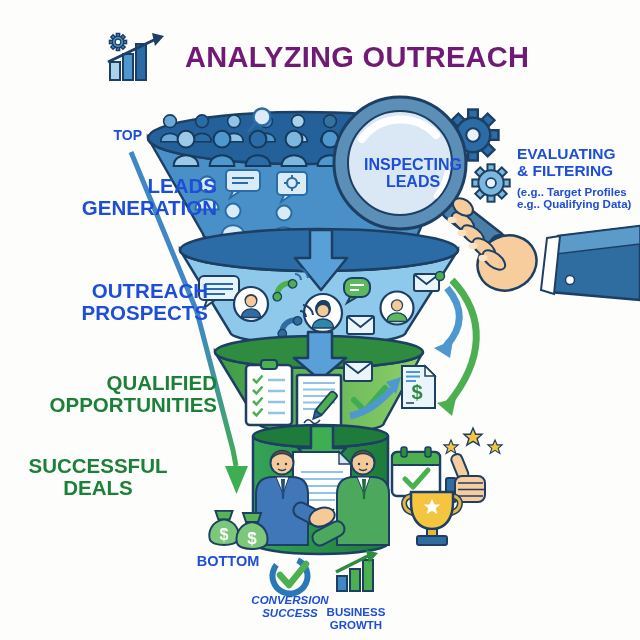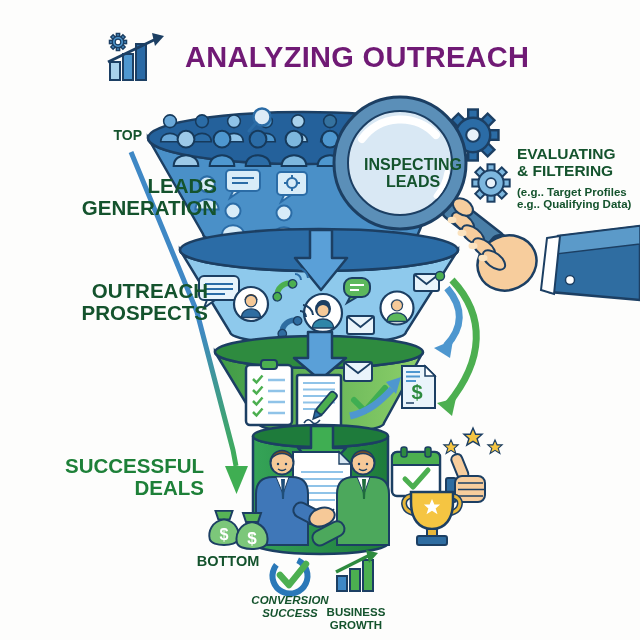--- a/index.html
+++ b/index.html
@@ -1,27 +1,27 @@
 <!DOCTYPE html>
 <html><head>
 <meta charset="utf-8">
 <style>
   html,body{margin:0;padding:0;background:#ffffff;}
   #stage{position:relative;width:640px;height:640px;background:#fdfdfc;overflow:hidden;
          font-family:"Liberation Sans",sans-serif;}
   svg{position:absolute;left:0;top:0;}
-  .lbl{position:absolute;font-weight:800;white-space:pre-line;color:#14532d;}
+  .lbl{position:absolute;font-weight:800;white-space:pre-line;color:#1d4ed8;}
   .lbl.green{color:#1d8038;}
   .title{position:absolute;left:177px;top:41px;width:380px;font-size:29px;font-weight:800;
          letter-spacing:.3px;color:#701a75;white-space:nowrap;margin-left:8px;}
   .top-label{left:92px;top:127px;width:50px;text-align:right;font-size:14px;}
   .stage-label-1{left:24px;top:175px;width:193px;text-align:right;font-size:20.5px;line-height:1.08;}
   .stage-label-2{left:40px;top:280px;width:168px;text-align:right;font-size:20.5px;line-height:1.08;}
   .stage-label-3{left:20px;top:372px;width:197px;text-align:right;font-size:20.5px;line-height:1.08;}
-  .stage-label-4{left:44px;top:455px;width:160px;text-align:right;font-size:20.5px;line-height:1.08;}
+  .stage-label-4{left:18px;top:455px;width:160px;text-align:center;font-size:20.5px;line-height:1.08;}
   .bottom-label{left:190px;top:553px;width:76px;text-align:center;font-size:14.5px;}
   .inspect-label{left:335px;top:157px;width:156px;text-align:center;font-size:16px;line-height:1.06;}
   .eval-title{left:517px;top:146px;width:125px;font-size:15.5px;line-height:1.08;}
   .eval-sub{left:517px;top:186px;width:128px;font-size:11.5px;line-height:1.05;font-weight:700;}
   .outcome-1{left:248px;top:594px;width:84px;text-align:center;font-size:11.5px;line-height:1.15;font-style:italic;}
   .outcome-2{left:314px;top:594px;width:84px;text-align:center;font-size:11.5px;line-height:1.15;margin-top:12px;}
 </style>
 </head>
 <body>
 
@@ -354,20 +354,22 @@
     <polygon points="30,-2 42,1 33,11" fill="#2e8b3f"></polygon>
   </g>
 </svg>
 
 <div class="title">ANALYZING OUTREACH</div>
 <div class="lbl top-label">TOP</div>
 <div class="lbl stage-label-1">LEADS
 GENERATION</div>
 <div class="lbl stage-label-2">OUTREACH
 PROSPECTS</div>
+<div class="lbl green stage-label-3">QUALIFIED
+OPPORTUNITIES</div>
 <div class="lbl green stage-label-4">SUCCESSFUL
 DEALS</div>
 <div class="lbl bottom-label">BOTTOM</div>
 <div class="lbl inspect-label">INSPECTING
 LEADS</div>
 <div class="lbl eval-title">EVALUATING
 &amp; FILTERING</div>
 <div class="lbl eval-sub">(e.g.. Target Profiles
 e.g.. Qualifying Data)</div>
 <div class="lbl outcome-1">CONVERSION

